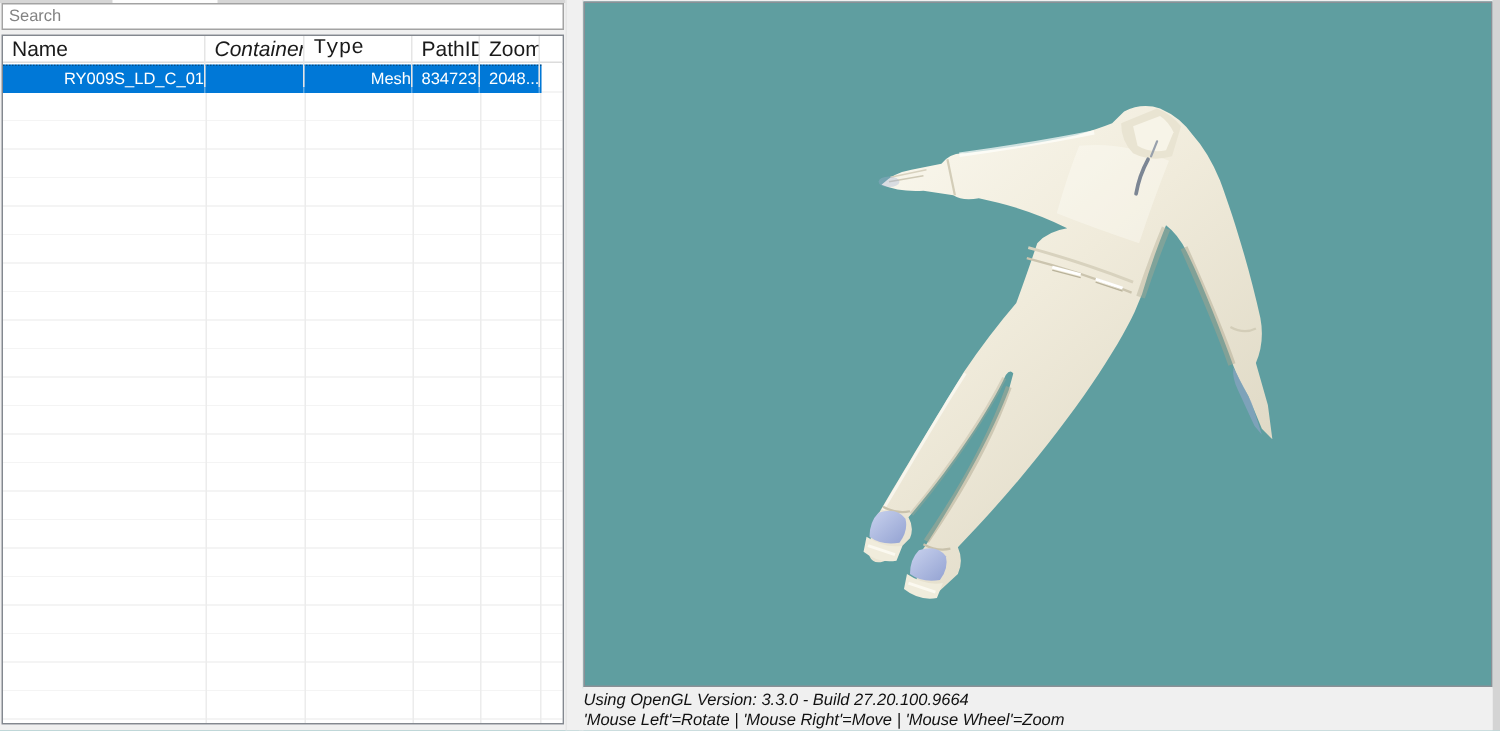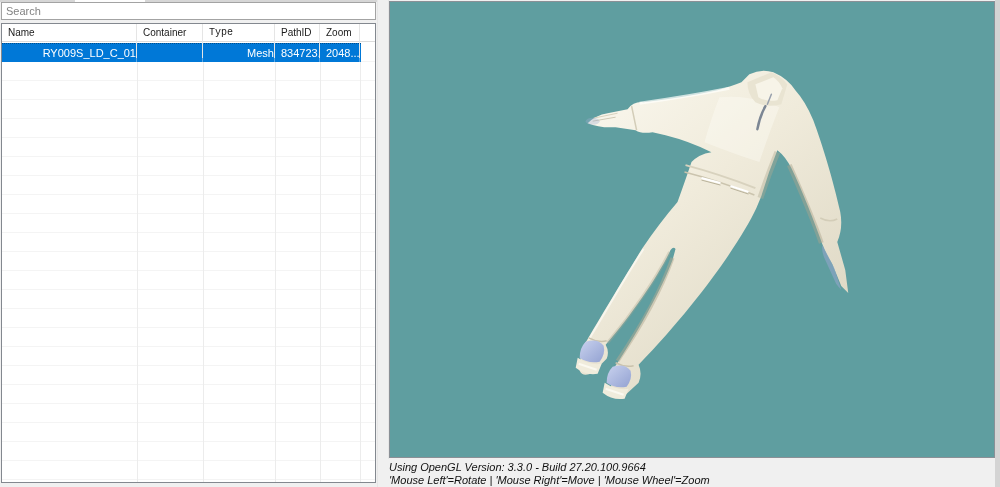--- a/index.html
+++ b/index.html
@@ -15,23 +15,23 @@
   .search-input { position:absolute; left:1px; top:2px; width:375px; height:18px;
     border:1px solid #a3a3a3; background:#fff; font-size:11px; color:#222;
     padding:0 0 0 4px; outline:none; font-family:"Liberation Sans", sans-serif; }
   .search-input::placeholder { color:#838383; opacity:1; }
 
   
   .listview { position:absolute; left:1px; top:23px; width:375px; height:460px;
     background:#fff; border:1px solid #83888f; overflow:hidden; }
   .lv-header { position:relative; display:flex; height:18px; background:#fff;
     border-bottom:1px solid #dcdcdc; z-index:3; }
-  .lv-header .hcell { height:34px; line-height:17px; font-size:10px; color:#1a1a1a;
+  .lv-header .hcell { height:34px; line-height:17px; font-size:14px; color:#1a1a1a;
     padding-left:6px; border-right:1px solid #e5e5e5; overflow:hidden; white-space:nowrap; }
-  .hcell.c1{width:135px;} .hcell.c2{width:66px;} .hcell.c3{width:72px;font-family:Liberation Mono, monospace;}
+  .hcell.c1{width:135px;} .hcell.c2{width:66px;font-style:italic;} .hcell.c3{width:72px;font-family:Liberation Mono, monospace;}
   .hcell.c4{width:45px;} .hcell.c5{width:40px;}
 
   .lv-body { position:absolute; left:0; top:19px; right:0; bottom:0;
     background:repeating-linear-gradient(to bottom,#ffffff 0 18px,#f4f4f4 18px 19px); }
   .vline { position:absolute; top:0; bottom:0; width:1px; background:#ececec; z-index:1; }
   .vline.v1{left:135px;} .vline.v2{left:201px;} .vline.v3{left:273px;}
   .vline.v4{left:318px;} .vline.v5{left:358px;}
 
   .lv-row.selected { position:absolute; left:0; top:0; width:359px; height:19px;
     background:#0078d7; display:flex; z-index:2;

